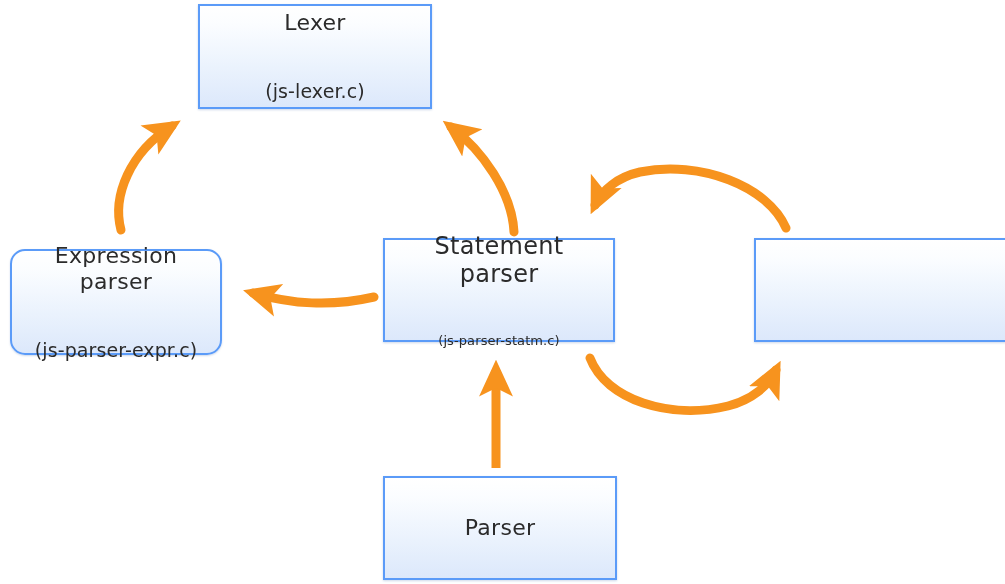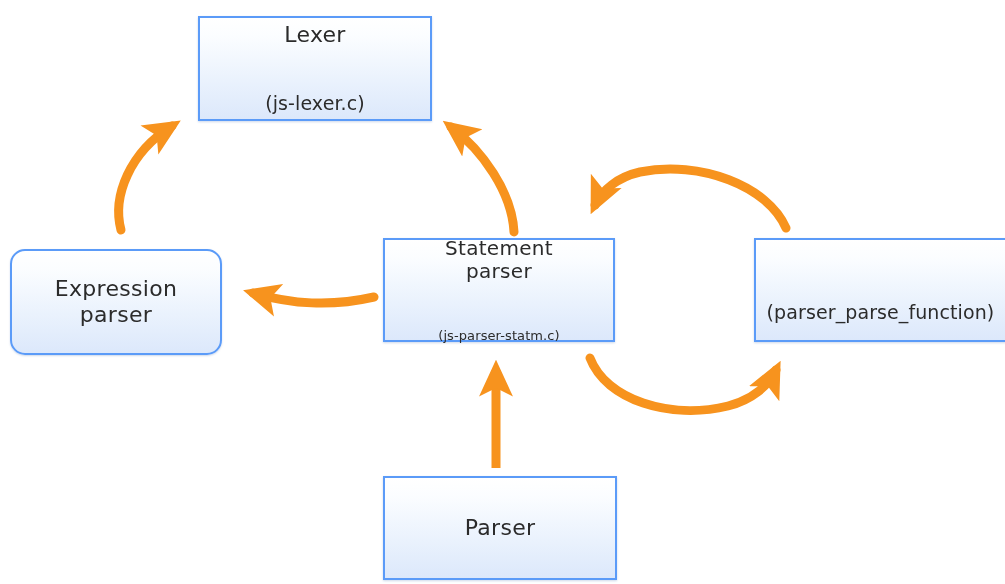--- a/index.html
+++ b/index.html
@@ -33,21 +33,21 @@
     font-size: 22px;
     letter-spacing: 0.3px;
     white-space: nowrap;
   }
   .node .sub {
     font-size: 19px;
     letter-spacing: 0.1px;
     white-space: nowrap;
     margin-top: 44px;
   }
-  .node.compact .title { font-size: 20px; }
+  .node.compact .title { font-size: 24px; }
   .node.compact .sub { font-size: 13px; }
 
   #arrow-layer {
     position: absolute;
     left: 0;
     top: 0;
     width: 1005px;
     height: 584px;
     pointer-events: none;
   }
@@ -70,37 +70,37 @@
 
     <path d="M 374 297 C 330 307 292 304 253 293" fill="none" stroke="#f7931e" stroke-width="9" stroke-linecap="round" marker-end="url(#ah)"></path>
 
     <path d="M 786 228 C 768 186 700 160 640 172 C 618 177 602 190 595 205" fill="none" stroke="#f7931e" stroke-width="9" stroke-linecap="round" marker-end="url(#ah)"></path>
 
     <path d="M 590 358 C 606 400 670 420 728 406 C 752 400 768 386 776 370" fill="none" stroke="#f7931e" stroke-width="9" stroke-linecap="round" marker-end="url(#ah)"></path>
 
     <path d="M 496 468 L 496 370" fill="none" stroke="#f7931e" stroke-width="9" stroke-linecap="butt" marker-end="url(#ah)"></path>
   </svg>
 
-  <div class="node" style="left:198px; top:16px; width:234px; height:105px;">
+  <div class="node" style="left:198px; top:4px; width:234px; height:105px;">
     <div class="title">Lexer</div>
     <div class="sub">(js-lexer.c)</div>
   </div>
 
   <div class="node" style="left:10px; top:249px; width:212px; height:106px;border-radius:15px;">
     <div class="title">Expression</div>
     <div class="title">parser</div>
+    <div class="sub">(js-parser-expr.c)</div>
   </div>
 
   <div class="node compact" style="left:383px; top:238px; width:232px; height:104px;">
     <div class="title">Statement</div>
     <div class="title">parser</div>
     <div class="sub">(js-parser-statm.c)</div>
   </div>
 
   <div class="node" style="left:754px; top:238px; width:253px; height:104px;">
-    <div class="sub">(parser_parse_function)</div>
   </div>
 
   <div class="node" style="left:383px; top:476px; width:234px; height:104px;">
     <div class="title">Parser</div>
   </div>
 
 </div>
 
 </body></html>

